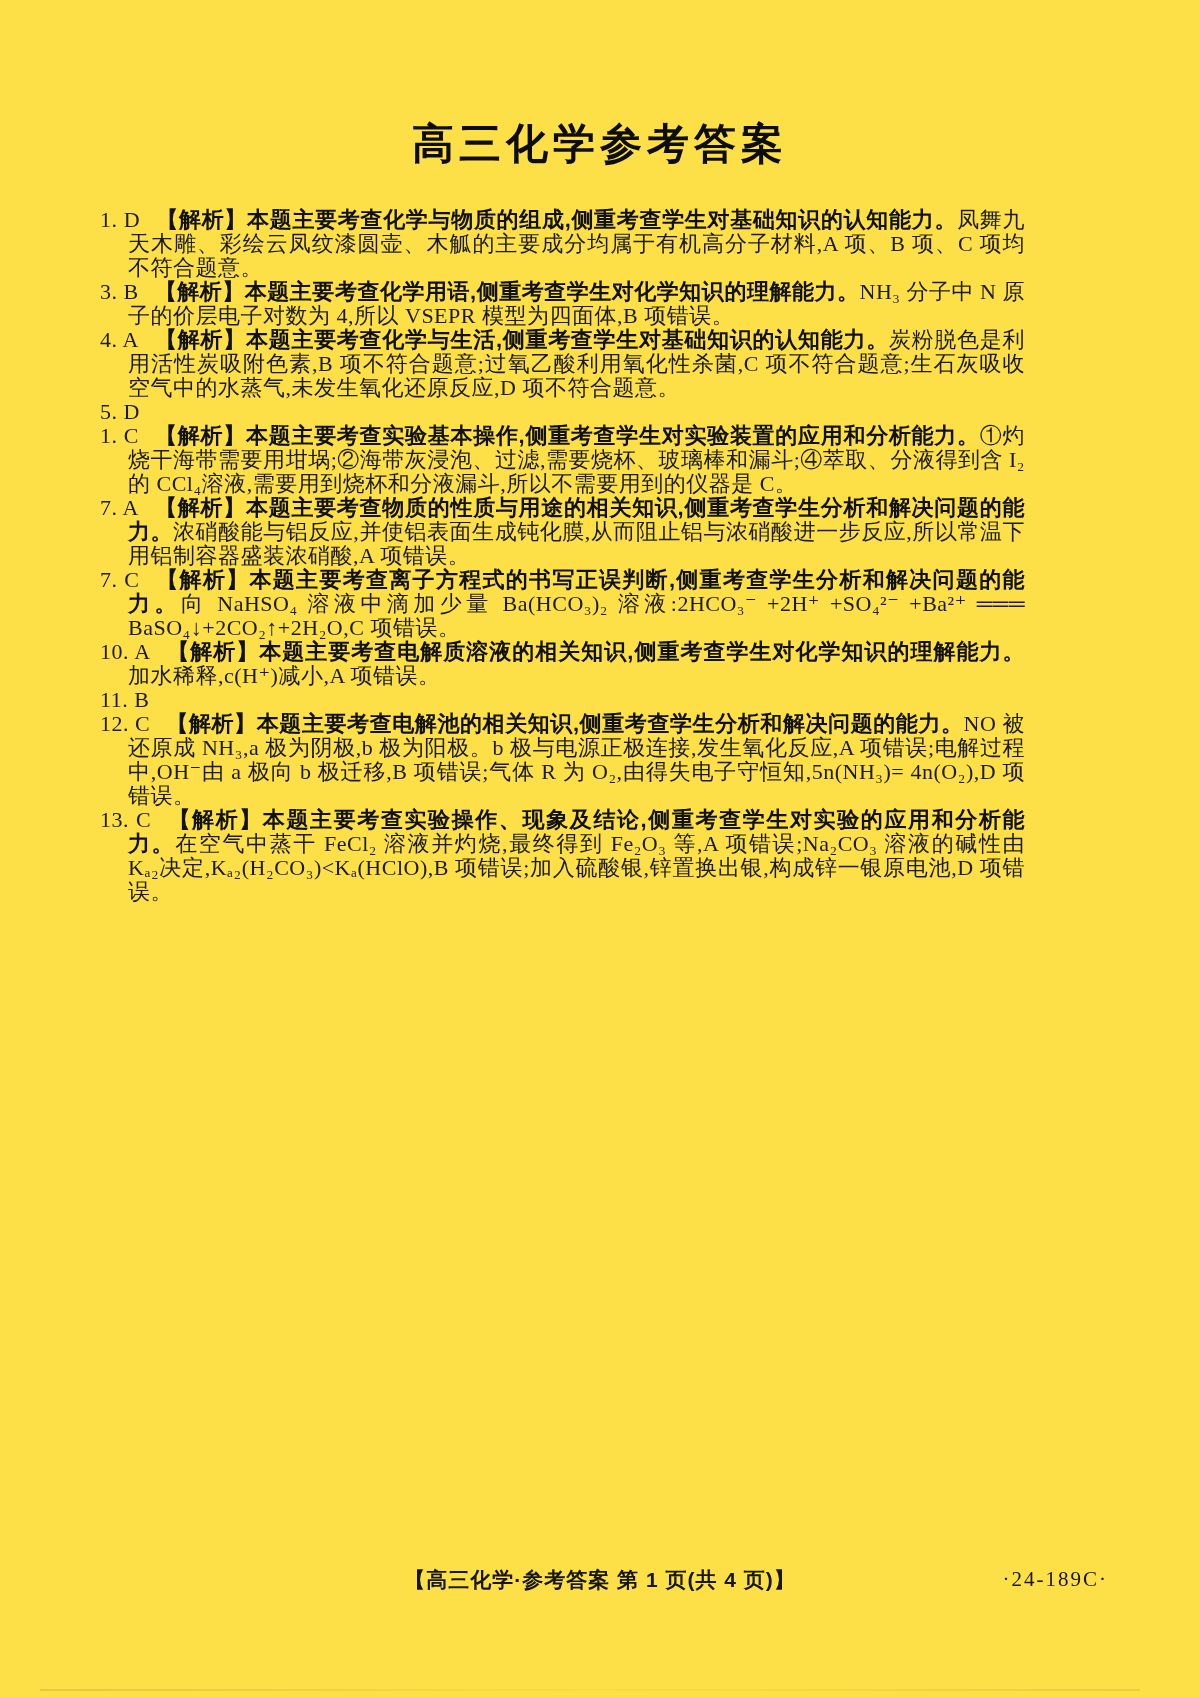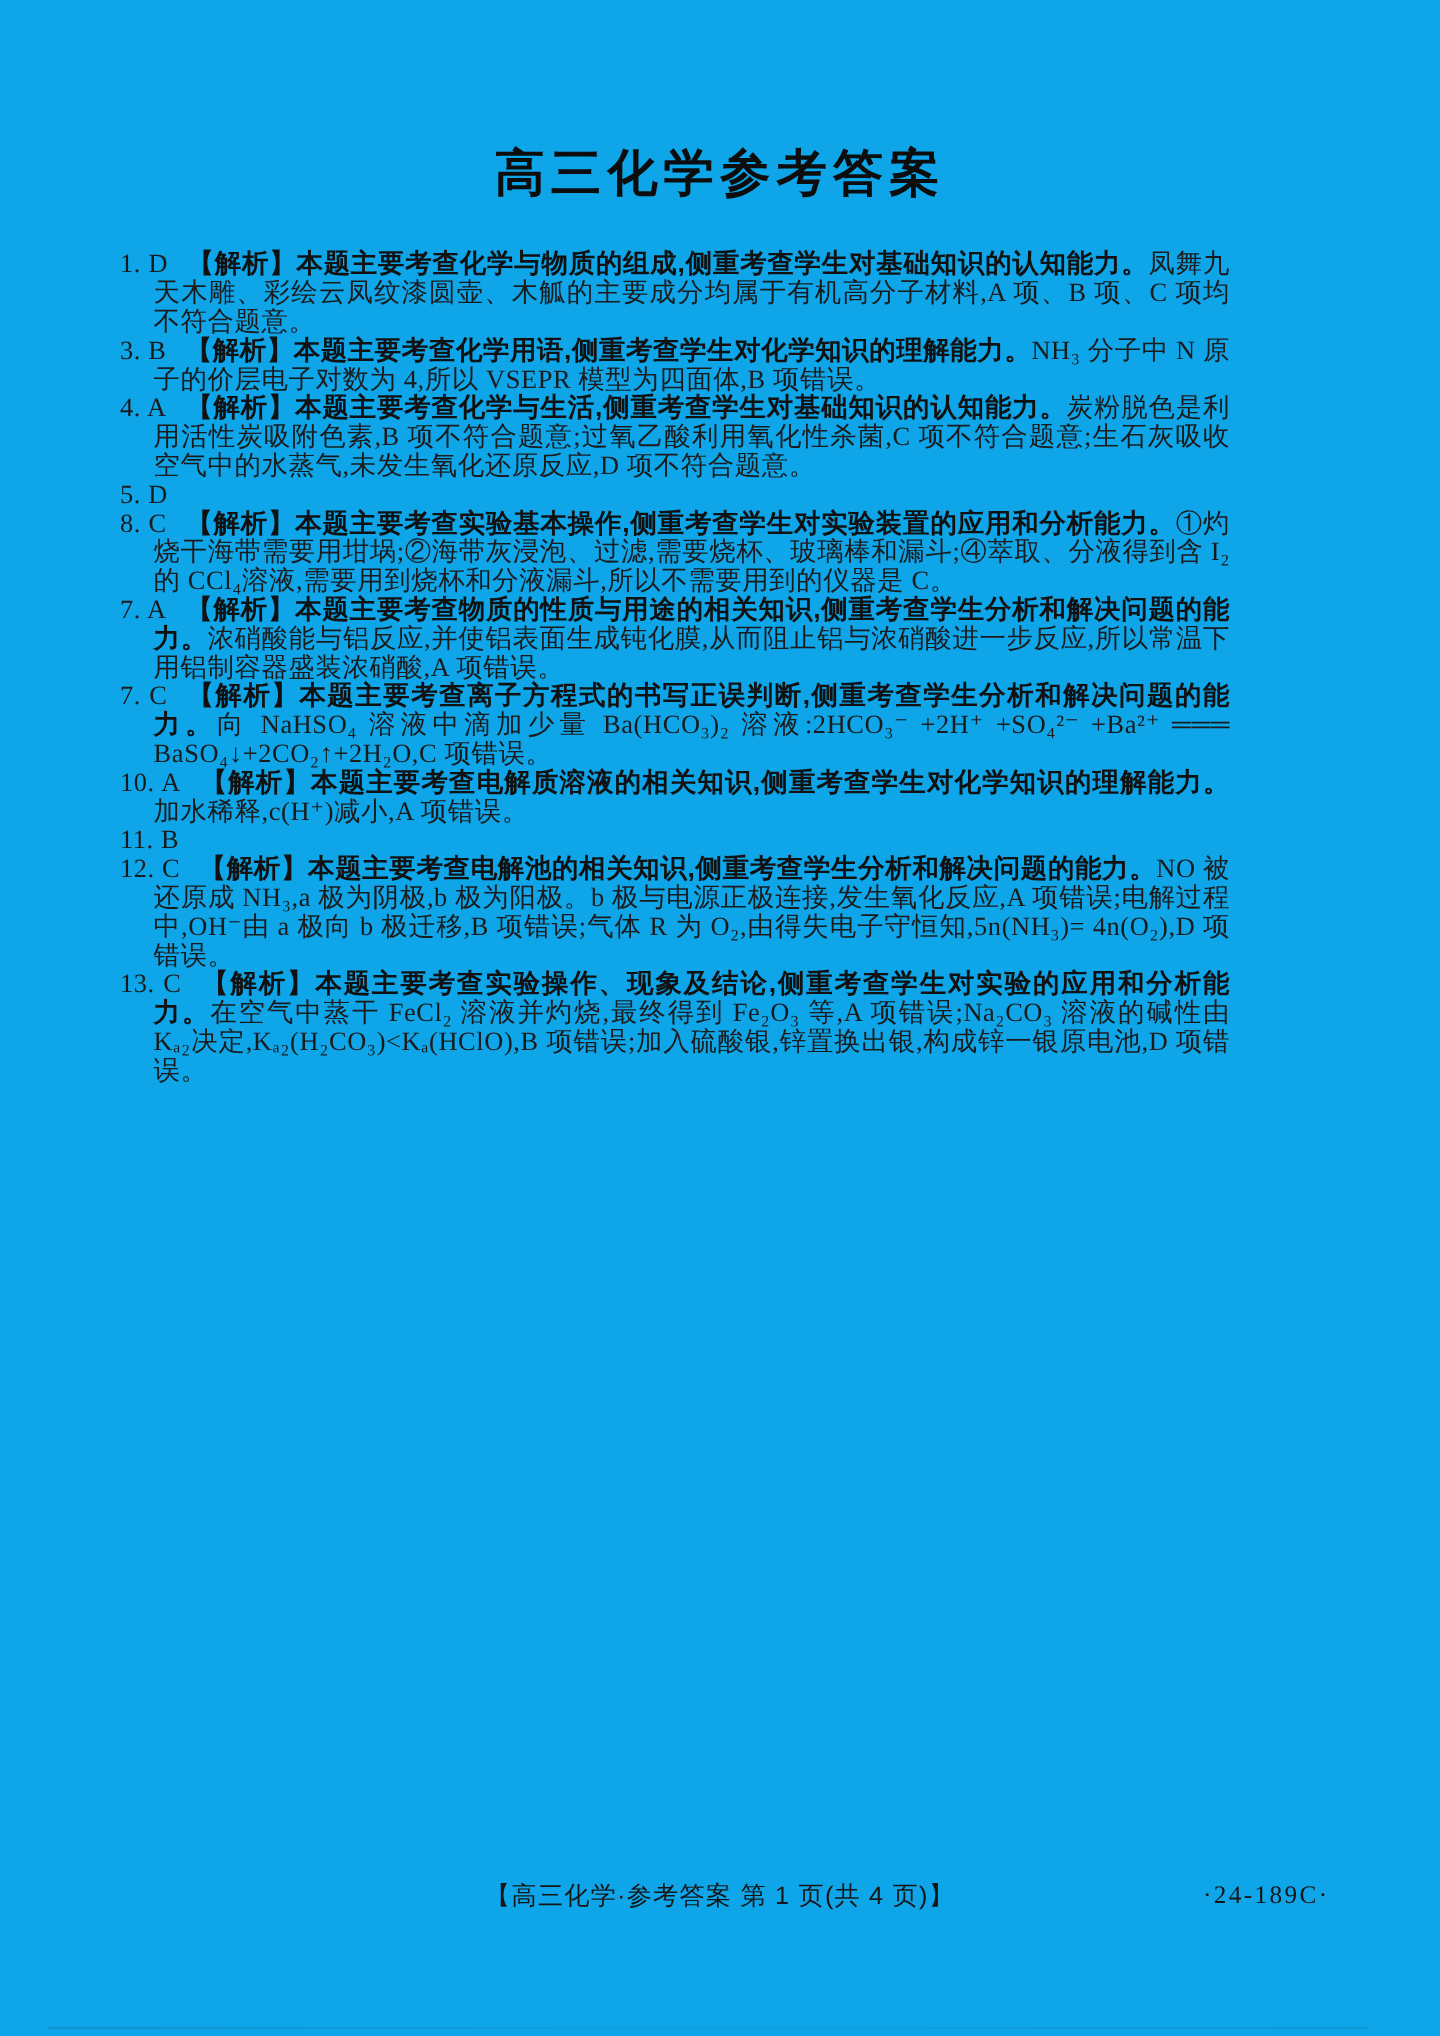--- a/index.html
+++ b/index.html
@@ -1,20 +1,20 @@
 <!DOCTYPE html>
 <html><head>
 <meta charset="utf-8">
 <style>
   html,body{margin:0;padding:0;background:#ffffff;}
   .page{
     position:relative;
     width:1200px;
     height:1697px;
-    background:#0ea5e9;
+    background:#fde047;
     font-family:"Liberation Serif","DejaVu Serif",serif;
     color:#1b1b1b;
     overflow:hidden;
   }
   .title{
     margin:116px 0 36px 0;
     text-align:center;
     font-family:"Liberation Sans","DejaVu Sans",sans-serif;
     font-weight:700;
     font-size:42px;
@@ -51,21 +51,21 @@
     height:36px;
     font-size:21px;
   }
   .footer-center{
     position:absolute;
     left:0;
     right:0;
     top:0;
     text-align:center;
     font-family:"Liberation Sans","DejaVu Sans",sans-serif;
-    font-weight:400;
+    font-weight:700;
     letter-spacing:1px;
     color:#161616;
   }
   .footer-right{
     position:absolute;
     right:92px;
     top:1px;
     font-family:"Liberation Serif","DejaVu Serif",serif;
     letter-spacing:2px;
     color:#161616;
@@ -90,21 +90,21 @@
   <div class="content" id="items">
   <div class="item"><span class="num">1. D</span><span class="lead">【解析】本题主要考查化学与物质的组成,侧重考查学生对基础知识的认知能力。</span><span class="rest">凤舞九天木雕、彩绘云凤纹漆圆壶、木觚的主要成分均属于有机高分子材料,A 项、B 项、C 项均不符合题意。</span></div>
 
 
   <div class="item"><span class="num">3. B</span><span class="lead">【解析】本题主要考查化学用语,侧重考查学生对化学知识的理解能力。</span><span class="rest">NH₃ 分子中 N 原子的价层电子对数为 4,所以 VSEPR 模型为四面体,B 项错误。</span></div>
 
   <div class="item"><span class="num">4. A</span><span class="lead">【解析】本题主要考查化学与生活,侧重考查学生对基础知识的认知能力。</span><span class="rest">炭粉脱色是利用活性炭吸附色素,B 项不符合题意;过氧乙酸利用氧化性杀菌,C 项不符合题意;生石灰吸收空气中的水蒸气,未发生氧化还原反应,D 项不符合题意。</span></div>
 
   <div class="item"><span class="num">5. D</span><span class="lead"></span><span class="rest"></span></div>
 
-  <div class="item"><span class="num">8. C</span><span class="lead">【解析】本题主要考查实验基本操作,侧重考查学生对实验装置的应用和分析能力。</span><span class="rest">①灼烧干海带需要用坩埚;②海带灰浸泡、过滤,需要烧杯、玻璃棒和漏斗;④萃取、分液得到含 I₂ 的 CCl₄溶液,需要用到烧杯和分液漏斗,所以不需要用到的仪器是 C。</span></div>
+  <div class="item"><span class="num">1. C</span><span class="lead">【解析】本题主要考查实验基本操作,侧重考查学生对实验装置的应用和分析能力。</span><span class="rest">①灼烧干海带需要用坩埚;②海带灰浸泡、过滤,需要烧杯、玻璃棒和漏斗;④萃取、分液得到含 I₂ 的 CCl₄溶液,需要用到烧杯和分液漏斗,所以不需要用到的仪器是 C。</span></div>
 
   <div class="item"><span class="num">7. A</span><span class="lead">【解析】本题主要考查物质的性质与用途的相关知识,侧重考查学生分析和解决问题的能力。</span><span class="rest">浓硝酸能与铝反应,并使铝表面生成钝化膜,从而阻止铝与浓硝酸进一步反应,所以常温下用铝制容器盛装浓硝酸,A 项错误。</span></div>
 
   <div class="item"><span class="num">7. C</span><span class="lead">【解析】本题主要考查离子方程式的书写正误判断,侧重考查学生分析和解决问题的能力。</span><span class="rest">向 NaHSO₄ 溶液中滴加少量 Ba(HCO₃)₂ 溶液:2HCO₃⁻ +2H⁺ +SO₄²⁻ +Ba²⁺ ═══ BaSO₄↓+2CO₂↑+2H₂O,C 项错误。</span></div>
 
 
   <div class="item"><span class="num">10. A</span><span class="lead">【解析】本题主要考查电解质溶液的相关知识,侧重考查学生对化学知识的理解能力。</span><span class="rest">加水稀释,c(H⁺)减小,A 项错误。</span></div>
 
   <div class="item"><span class="num">11. B</span><span class="lead"></span><span class="rest"></span></div>
 

